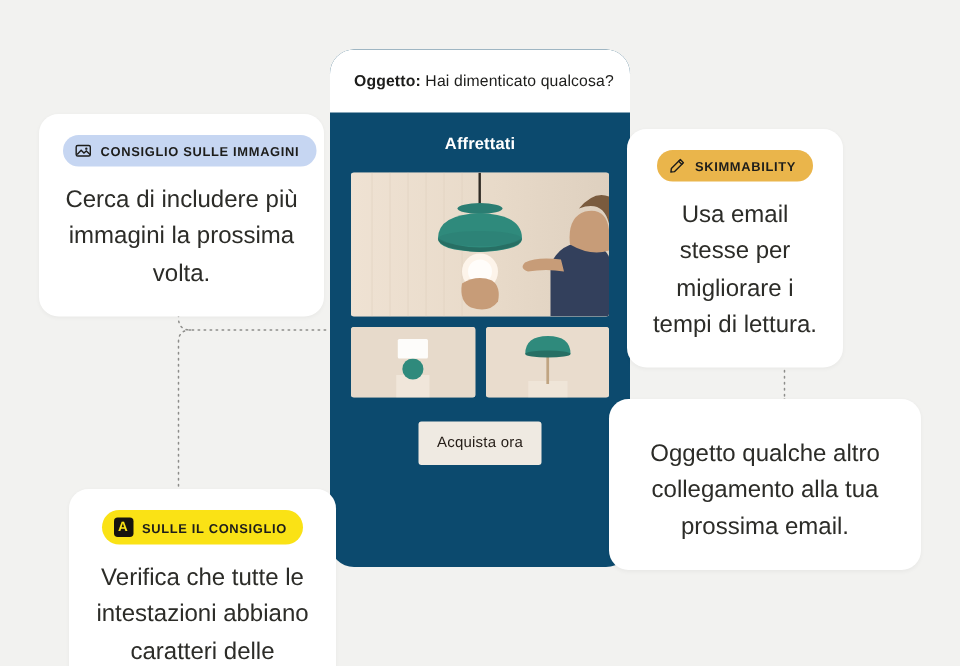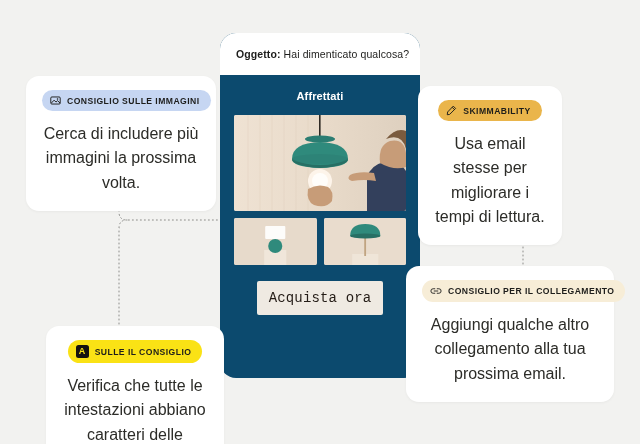--- a/index.html
+++ b/index.html
@@ -98,27 +98,27 @@
     background: #e6d9ca;
   }
   .cta-wrap {
     display: flex;
     justify-content: center;
     margin-top: 16px;
   }
   .cta {
     background: #efeae2;
     color: #241c16;
-    font-size: 14px;
+    font-size: 10px;
     padding: 9px 12px;
     border: none;
     border-radius: 2px;
     letter-spacing: 0.15px;
     cursor: pointer;
-    font-family: Liberation Mono, monospace;
+    font-family: Liberation Sans, sans-serif;
   }
 
   
   .card {
     position: absolute;
     background: #ffffff;
     border-radius: 13px;
     box-sizing: border-box;
     z-index: 4;
     box-shadow: 0 1px 3px rgba(0,0,0,0.045);
@@ -292,31 +292,21 @@
         <path d="M9.6 1.8 L12.2 4.4 L4.6 12 L1.6 12.4 L2 9.4 Z"></path>
         <path d="M8.2 3.2 L10.8 5.8"></path>
       </svg>
     </span>
     <span>SKIMMABILITY</span>
   </span>
   <div class="card-text">Usa email stesse per migliorare i tempi di lettura.</div>
 </div>
 
 <div class="card card-link">
-  <span class="badge badge-cream">
-    <span class="badge-icon">
-      <svg width="12" height="12" viewBox="0 0 16 16" fill="none" stroke="#1d1d1b" stroke-width="1.2" stroke-linecap="round">
-        <path d="M6.4 5 H4.2 A3 3 0 0 0 4.2 11 H6.4"></path>
-        <path d="M9.6 5 H11.8 A3 3 0 0 1 11.8 11 H9.6"></path>
-        <path d="M5.6 8 H10.4"></path>
-      </svg>
-    </span>
-    <span>CONSIGLIO PER IL COLLEGAMENTO</span>
-  </span>
-  <div class="card-text">Aggiungi qualche altro collegamento alla tua prossima email.</div>
+  <div class="card-text">Oggetto qualche altro collegamento alla tua prossima email.</div>
 </div>
 
 <div class="card card-type">
   <span class="badge badge-yellow">
     <span class="badge-icon">
       <span class="letter-icon">A</span>
     </span>
     <span>SULLE IL CONSIGLIO</span>
   </span>
   <div class="card-text">Verifica che tutte le intestazioni abbiano caratteri delle stesse migliorare.</div>

